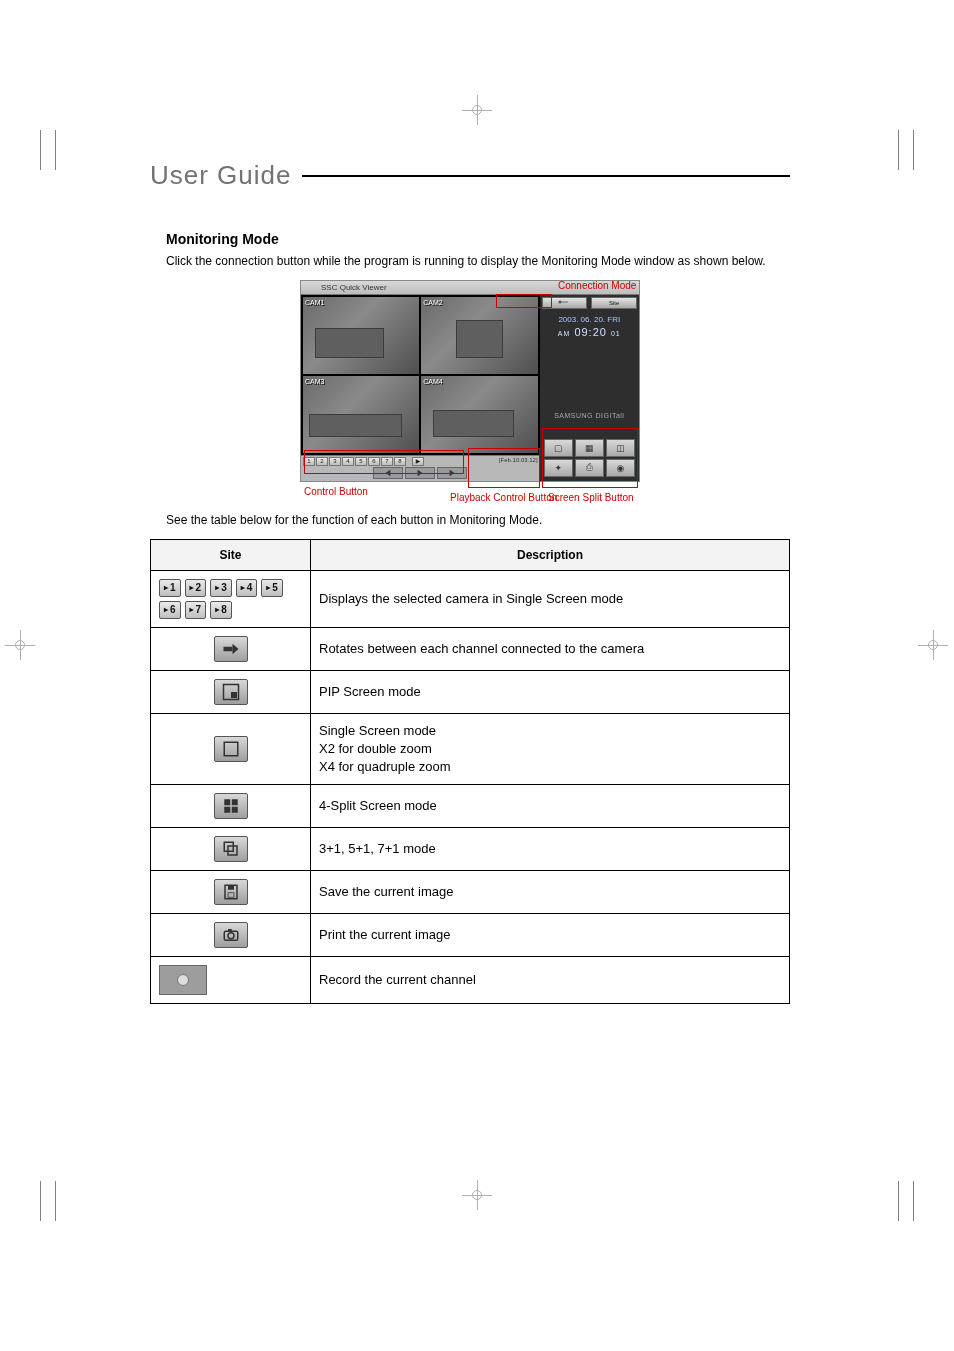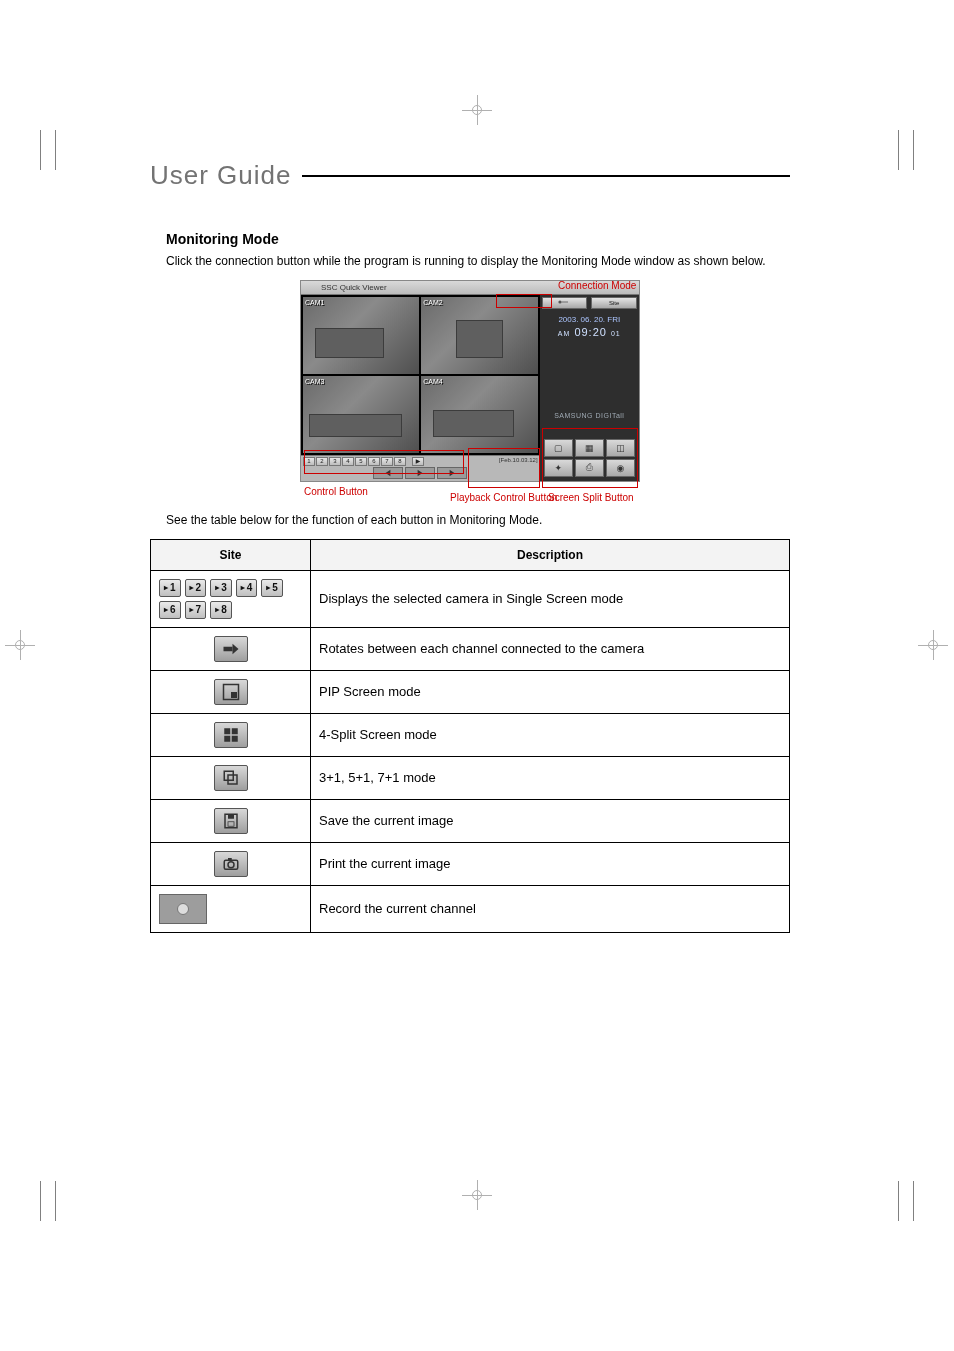--- a/index.html
+++ b/index.html
@@ -449,20 +449,28 @@
               <svg viewBox="0 0 24 24" class="raw-svg">
                 <rect x="2" y="2" width="20" height="20" fill="none" stroke="#333" stroke-width="2"></rect>
                 <rect x="12" y="12" width="8" height="8" fill="#333"></rect>
               </svg>
             </span></td>
           <td class="col-desc note-text">PIP Screen mode</td>
         </tr>
         <tr>
           <td class="col-name"><span class="ui-icon-box">
               <svg viewBox="0 0 24 24" class="raw-svg">
+                <rect x="3" y="3" width="18" height="18" fill="none" stroke="#333" stroke-width="2"></rect>
+              </svg>
+            </span></td>
+          <td class="col-desc note-text">Single Screen mode<br>X2 for double zoom<br>X4 for quadruple zoom</td>
+        </tr>
+        <tr>
+          <td class="col-name"><span class="ui-icon-box">
+              <svg viewBox="0 0 24 24" class="raw-svg">
                 <rect x="3" y="3" width="8" height="8" fill="#333"></rect>
                 <rect x="13" y="3" width="8" height="8" fill="#333"></rect>
                 <rect x="3" y="13" width="8" height="8" fill="#333"></rect>
                 <rect x="13" y="13" width="8" height="8" fill="#333"></rect>
               </svg>
             </span></td>
           <td class="col-desc note-text">4-Split Screen mode</td>
         </tr>
         <tr>
           <td class="col-name"><span class="ui-icon-box">

